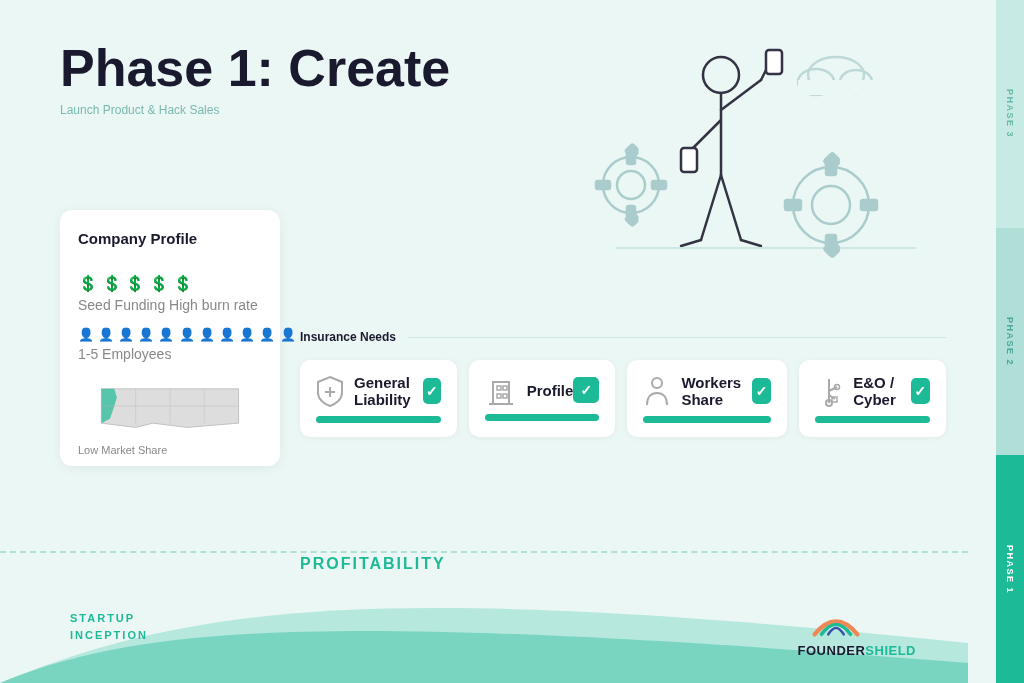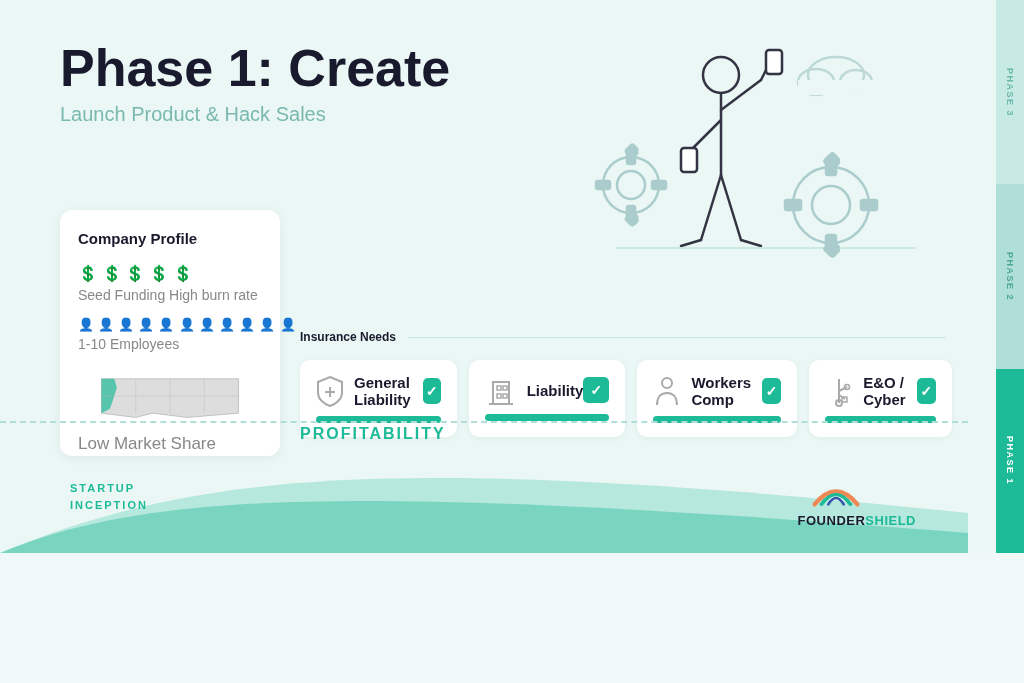--- a/index.html
+++ b/index.html
@@ -7,21 +7,21 @@
       font-family: 'Helvetica Neue', Arial, sans-serif;
       background: #f0f9f7;
       width: 1024px;
       height: 683px;
       overflow: hidden;
       position: relative;
     }
 
     .main-container {
       width: 1024px;
-      height: 553px;
+      height: 683px;
       background: #eaf7f4;
       position: relative;
       overflow: hidden;
     }
 
     
     .side-tabs {
       position: absolute;
       right: 0;
       top: 0;
@@ -63,21 +63,21 @@
     
     .phase-title {
       font-size: 52px;
       font-weight: 800;
       color: #1a1a2e;
       line-height: 1.1;
       margin-bottom: 6px;
     }
 
     .phase-subtitle {
-      font-size: 20px;
+      font-size: 12px;
       color: #7ab8b0;
       font-weight: 400;
       margin-bottom: 18px;
     }
 
     
     .company-profile-card {
       position: absolute;
       left: 60px;
       top: 210px;
@@ -85,21 +85,21 @@
       background: #fff;
       border-radius: 12px;
       padding: 20px 18px;
       box-shadow: 0 2px 12px rgba(0,0,0,0.06);
     }
 
     .card-title {
       font-size: 15px;
       font-weight: 700;
       color: #1a1a2e;
-      margin-bottom: 17px;
+      margin-bottom: 27px;
     }
 
     .profile-row {
       margin-bottom: 14px;
     }
 
     .profile-icons {
       display: flex;
       gap: 4px;
       margin-bottom: 4px;
@@ -126,21 +126,21 @@
       position: relative;
       height: 70px;
     }
 
     .map-svg {
       width: 100%;
       height: 60px;
     }
 
     .map-label {
-      font-size: 17px;
+      font-size: 11px;
       color: #888;
       margin-top: 4px;
     }
 
     
     .insurance-section {
       position: absolute;
       left: 300px;
       top: 330px;
       right: 50px;
@@ -398,21 +398,21 @@
           <span style="color:#ccc;font-size:13px;">👤</span>
           <span style="color:#ccc;font-size:13px;">👤</span>
           <span style="color:#ccc;font-size:13px;">👤</span>
           <span style="color:#ccc;font-size:13px;">👤</span>
           <span style="color:#ccc;font-size:13px;">👤</span>
           <span style="color:#ccc;font-size:13px;">👤</span>
           <span style="color:#ccc;font-size:13px;">👤</span>
           <span style="color:#ccc;font-size:13px;">👤</span>
           <span style="color:#ccc;font-size:13px;">👤</span>
         </div>
-        <div class="profile-label">1-10 Employees</div>
+        <div class="profile-label">1-5 Employees</div>
       </div>
 
       <div class="map-container">
         <svg class="map-svg" viewBox="0 0 200 70">
 
           <path d="M20,15 L180,15 L180,55 L120,60 L80,55 L60,60 L20,55 Z" fill="#ddd" stroke="#bbb" stroke-width="1"></path>
 
           <path d="M20,15 L35,15 L38,25 L35,35 L30,50 L20,55 Z" fill="#1dba97" opacity="0.7"></path>
 
           <line x1="60" y1="15" x2="60" y2="55" stroke="#bbb" stroke-width="0.5"></line>
@@ -454,37 +454,37 @@
                 <svg width="28" height="32" viewBox="0 0 28 32">
                   <rect x="6" y="8" width="16" height="22" fill="none" stroke="#aaa" stroke-width="2"></rect>
                   <rect x="10" y="12" width="4" height="4" fill="none" stroke="#aaa" stroke-width="1.5"></rect>
                   <rect x="16" y="12" width="4" height="4" fill="none" stroke="#aaa" stroke-width="1.5"></rect>
                   <rect x="10" y="20" width="4" height="4" fill="none" stroke="#aaa" stroke-width="1.5"></rect>
                   <rect x="16" y="20" width="4" height="4" fill="none" stroke="#aaa" stroke-width="1.5"></rect>
                   <line x1="6" y1="30" x2="22" y2="30" stroke="#aaa" stroke-width="2"></line>
                   <line x1="2" y1="30" x2="26" y2="30" stroke="#aaa" stroke-width="2"></line>
                 </svg>
               </div>
-              <span class="ins-name">Liability</span>
+              <span class="ins-name">Profile</span>
             </div>
             <div class="check-badge">✓</div>
           </div>
           <div class="green-bar"></div>
         </div>
 
         <div class="insurance-card">
           <div class="insurance-card-header">
             <div class="insurance-card-left">
               <div class="ins-icon">
                 <svg width="28" height="32" viewBox="0 0 28 32">
                   <circle cx="14" cy="8" r="5" fill="none" stroke="#aaa" stroke-width="2"></circle>
                   <path d="M4 30 C4 22 8 18 14 18 C20 18 24 22 24 30" fill="none" stroke="#aaa" stroke-width="2"></path>
                 </svg>
               </div>
-              <span class="ins-name">Workers Comp</span>
+              <span class="ins-name">Workers Share</span>
             </div>
             <div class="check-badge">✓</div>
           </div>
           <div class="green-bar"></div>
         </div>
 
         <div class="insurance-card">
           <div class="insurance-card-header">
             <div class="insurance-card-left">
               <div class="ins-icon">

